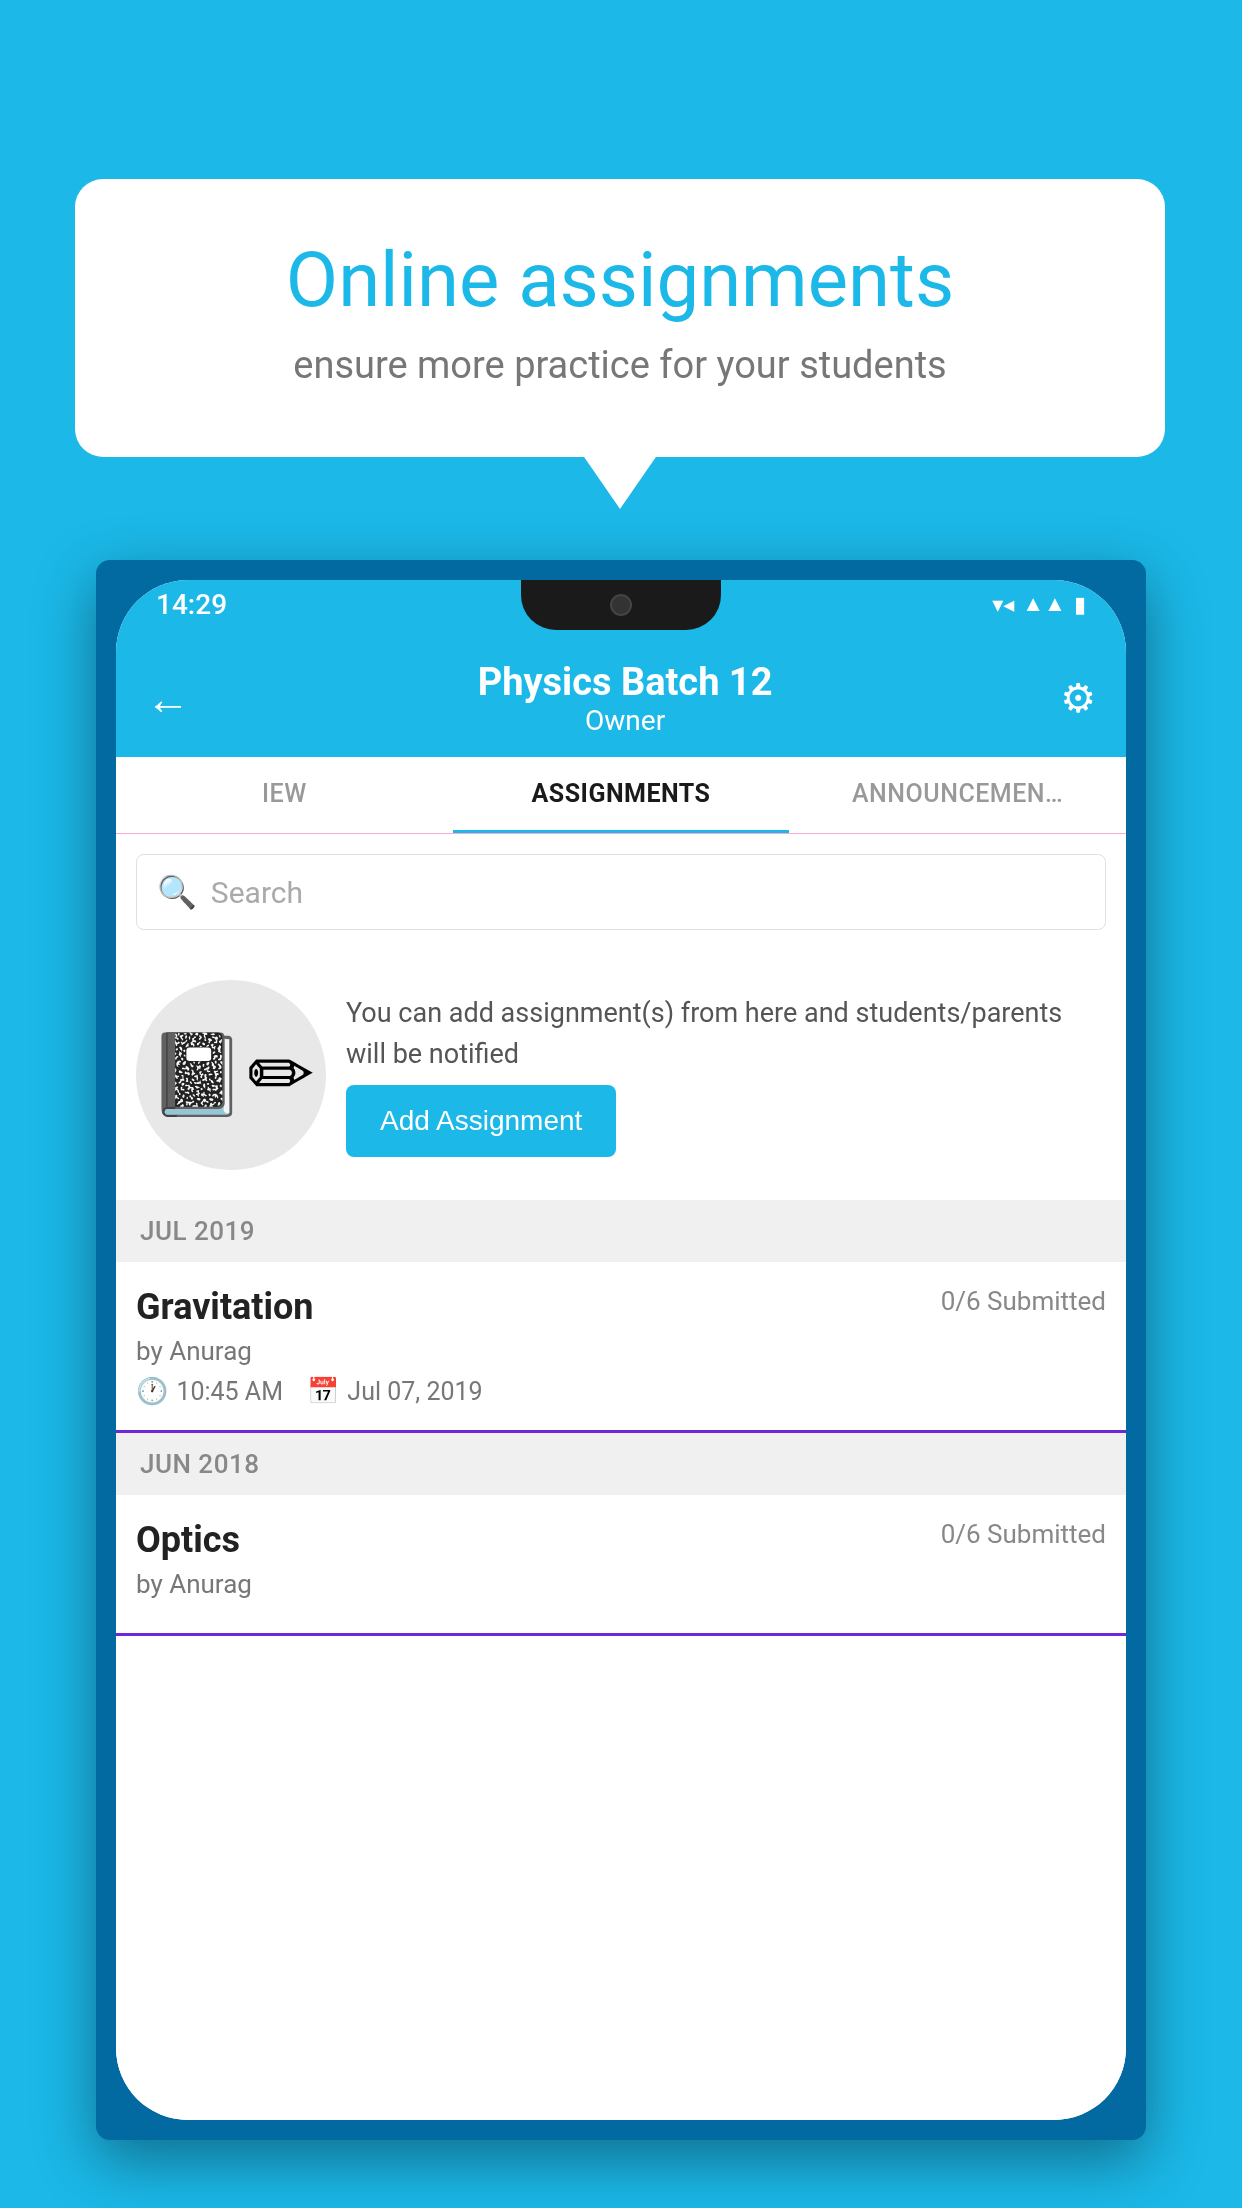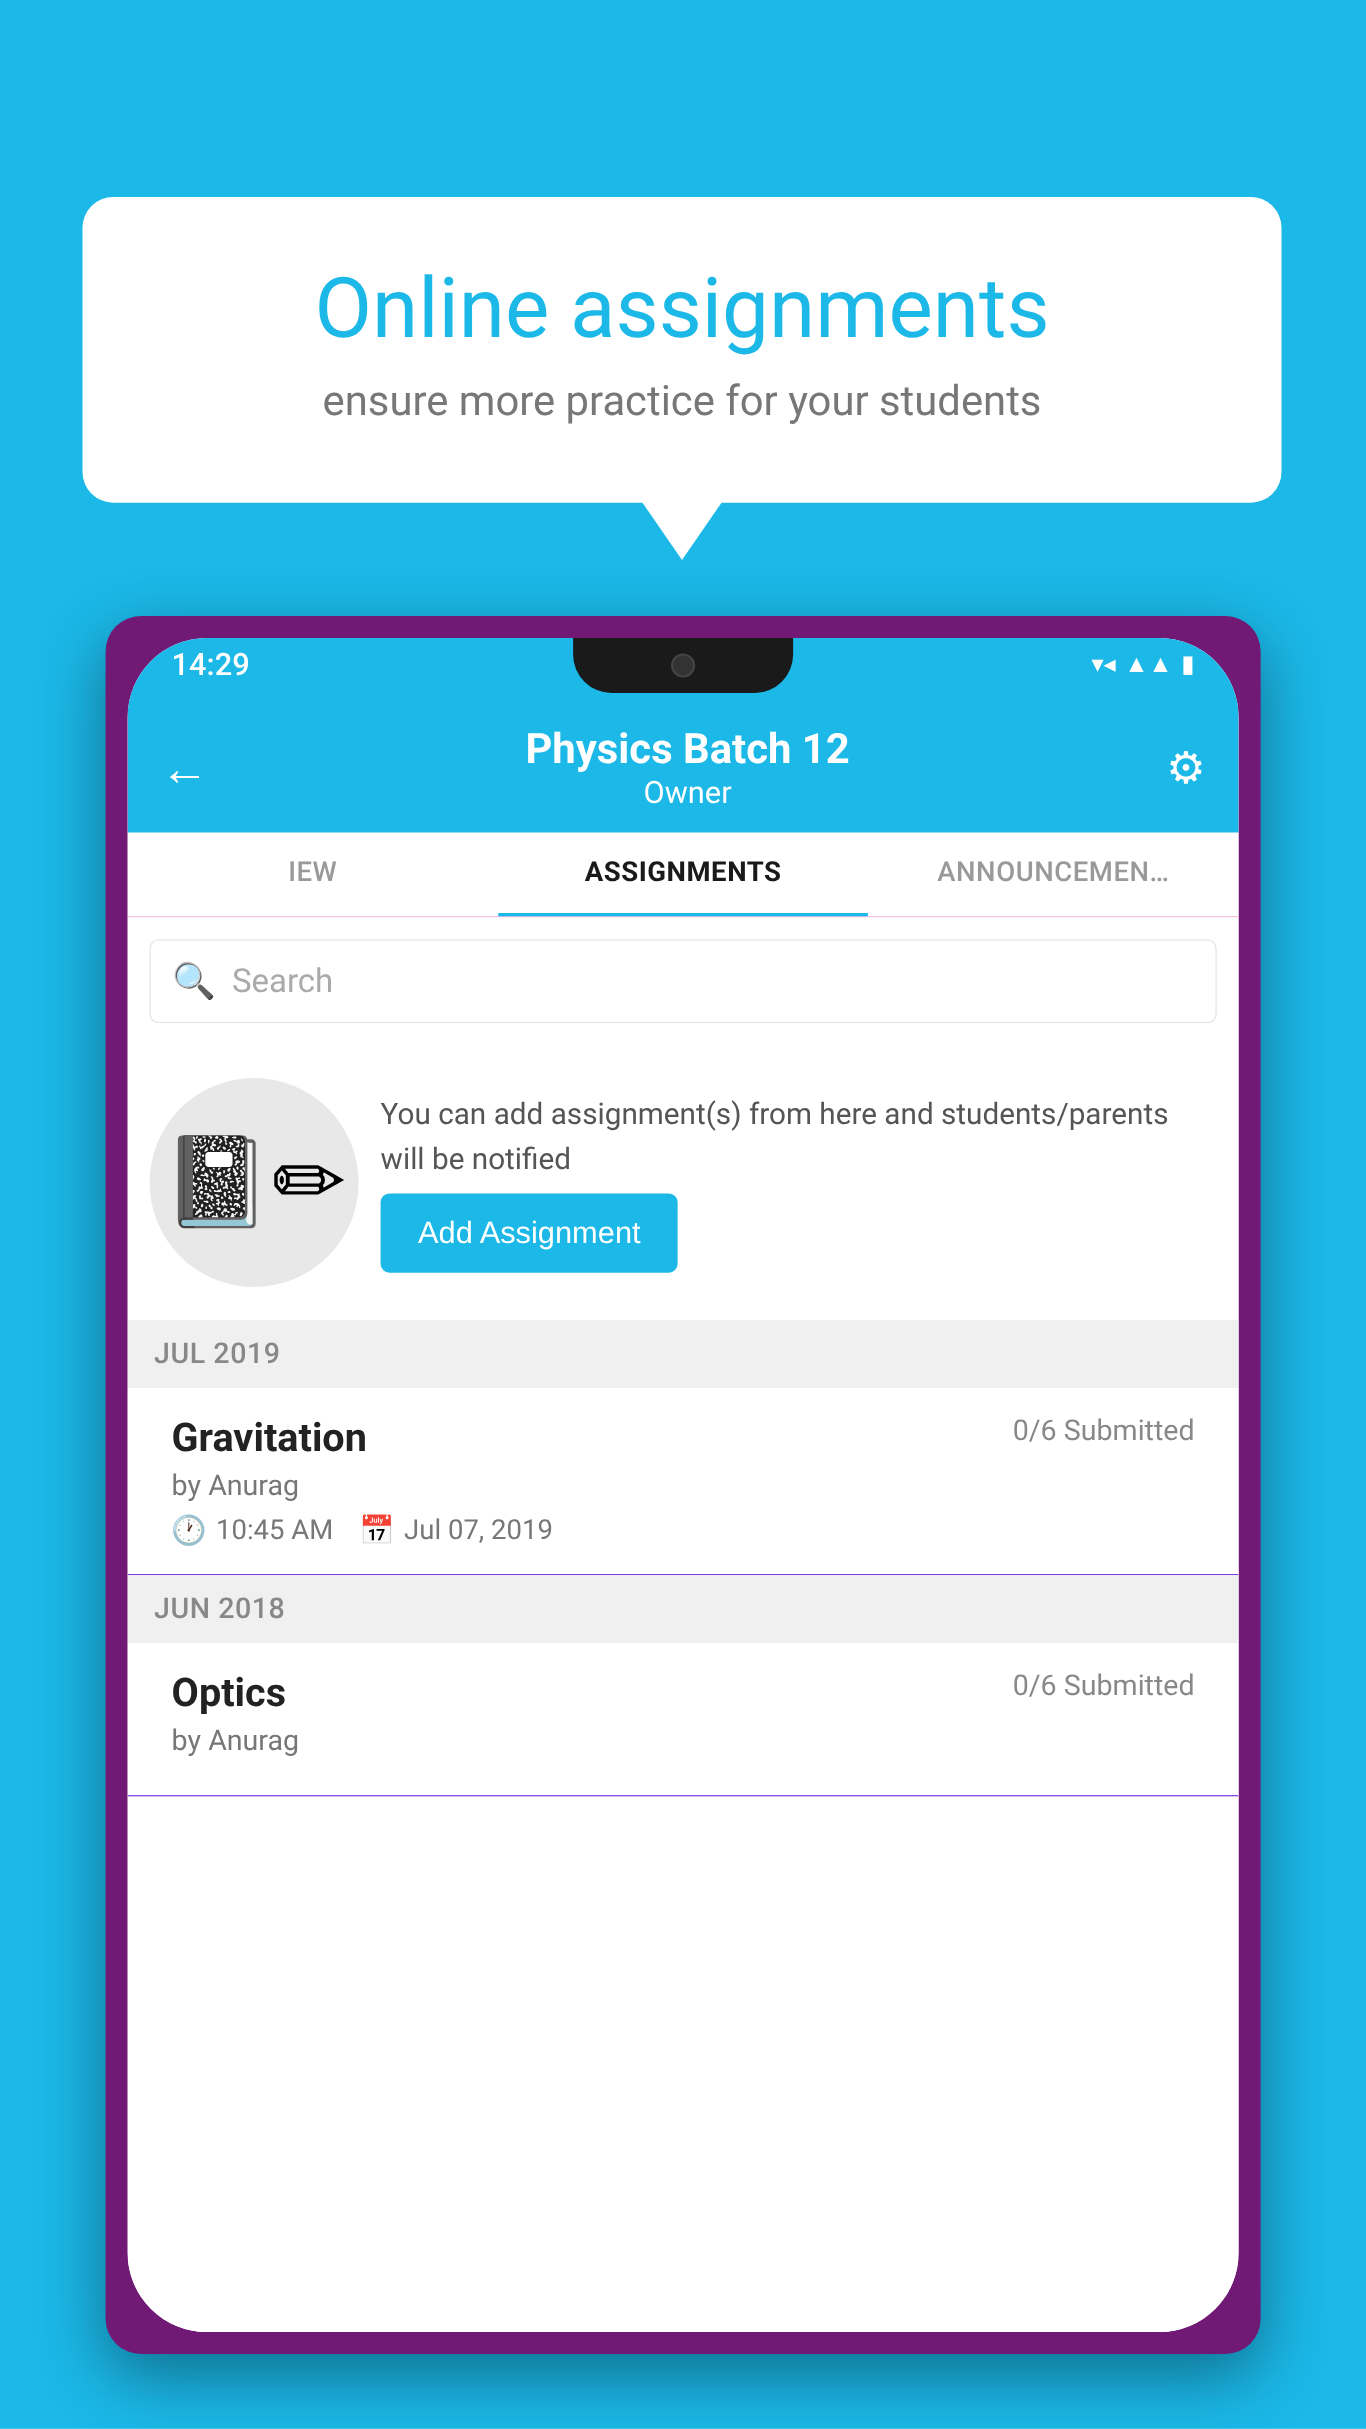--- a/index.html
+++ b/index.html
@@ -62,22 +62,22 @@
       position: absolute;
       top: 560px;
       left: 96px;
       width: 1050px;
       height: 1580px;
     }
 
     .phone-frame {
       width: 100%;
       height: 100%;
-      background: #701a75;
-      border-radius: 32px;
+      background: #0369a1;
+      border-radius: 14px;
       padding: 20px;
       position: relative;
       box-shadow: 0 20px 60px rgba(0,0,0,0.4);
     }
 
     
     .notch {
       position: absolute;
       top: 20px;
       left: 50%;
@@ -285,22 +285,22 @@
       background: #f0f0f0;
       padding: 16px 24px;
       font-size: 26px;
       color: #888;
       font-weight: 500;
       letter-spacing: 0.5px;
     }
 
     
     .assignment-item {
-      padding: 24px 40px;
-      border-bottom: 1px solid #6d28d9;
+      padding: 24px 20px;
+      border-bottom: 3px solid #6d28d9;
       background: white;
     }
 
     .assignment-row-top {
       display: flex;
       justify-content: space-between;
       align-items: flex-start;
       margin-bottom: 8px;
     }
 

